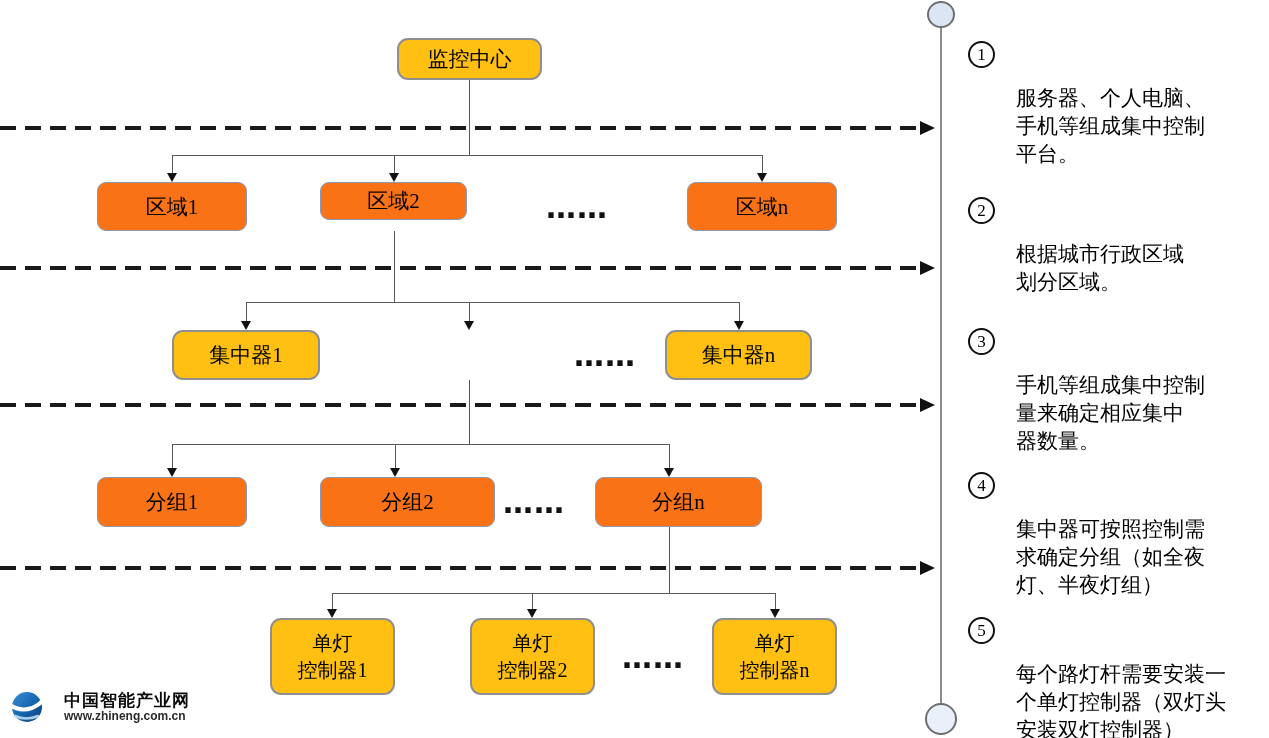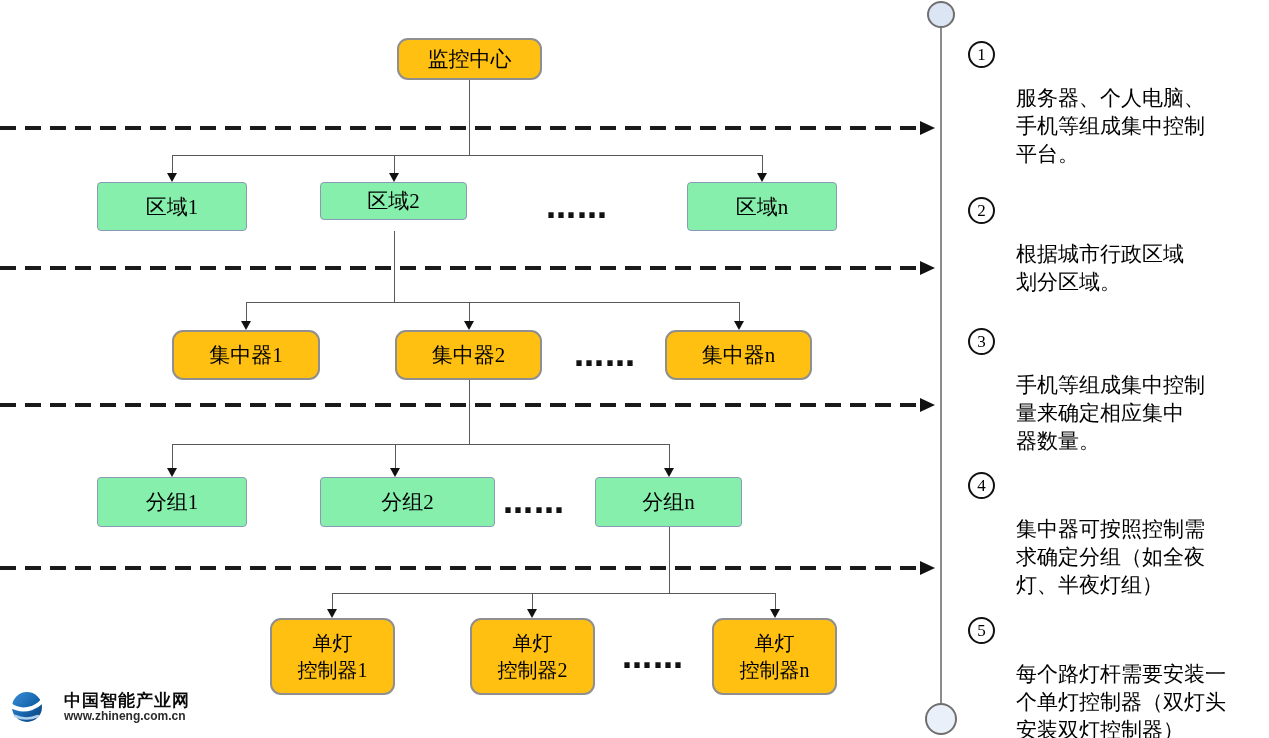--- a/index.html
+++ b/index.html
@@ -6,21 +6,21 @@
   #canvas{
     position:relative;width:1269px;height:738px;background:#ffffff;overflow:hidden;
     font-family:"Liberation Serif","DejaVu Serif",serif;color:#000;
   }
   
   .node{
     position:absolute;box-sizing:border-box;display:flex;align-items:center;justify-content:center;
     text-align:center;font-size:21px;line-height:26px;border-radius:10px;
   }
   .node.orange{background:#ffc012;border:2px solid #8f8f8f;border-radius:11px;}
-  .node.light{background:#86efac;border:1px solid #8a9ab5;border-radius:4px;text-align:center;}
+  .node.light{background:#f97316;border:1px solid #8a9ab5;border-radius:9px;text-align:center;}
   .node .two-line{display:block;font-size:20px;line-height:27px;}
   .dots{
     position:absolute;font-weight:900;font-size:30px;letter-spacing:1px;color:#111;
     font-family:"DejaVu Sans",sans-serif;
   }
   
   .line{position:absolute;background:#595959;}
   .vline{width:1px;}
   .hline{height:1px;}
   .arrow-down{
@@ -110,28 +110,27 @@
   <div class="arrow-down" style="left:770px;top:609px"></div>
 
   <div class="node orange" style="left:397px;top:38px;width:145px;height:42px">监控中心</div>
 
   <div class="node light" style="left:97px;top:182px;width:150px;height:49px">区域1</div>
   <div class="node light" style="left:320px;top:182px;width:147px;height:38px">区域2</div>
   <div class="dots" style="left:546px;top:190px">……</div>
   <div class="node light" style="left:687px;top:182px;width:150px;height:49px">区域n</div>
 
   <div class="node orange" style="left:172px;top:330px;width:148px;height:50px">集中器1</div>
-  <div class="node orange" style="left:395px;top:330px;width:147px;height:50px">集中器2</div>
   <div class="dots" style="left:574px;top:338px">……</div>
   <div class="node orange" style="left:665px;top:330px;width:147px;height:50px">集中器n</div>
 
   <div class="node light" style="left:97px;top:477px;width:150px;height:50px">分组1</div>
   <div class="node light" style="left:320px;top:477px;width:175px;height:50px">分组2</div>
   <div class="dots" style="left:503px;top:485px">……</div>
-  <div class="node light" style="left:595px;top:477px;width:147px;height:50px">分组n</div>
+  <div class="node light" style="left:595px;top:477px;width:167px;height:50px">分组n</div>
 
   <div class="node orange" style="left:270px;top:618px;width:125px;height:77px">
     <span class="two-line">
       <span style="display:block">单灯</span>
       <span style="display:block">控制器1</span>
     </span>
   </div>
   <div class="node orange" style="left:470px;top:618px;width:125px;height:77px">
     <span class="two-line">
       <span style="display:block">单灯</span>

